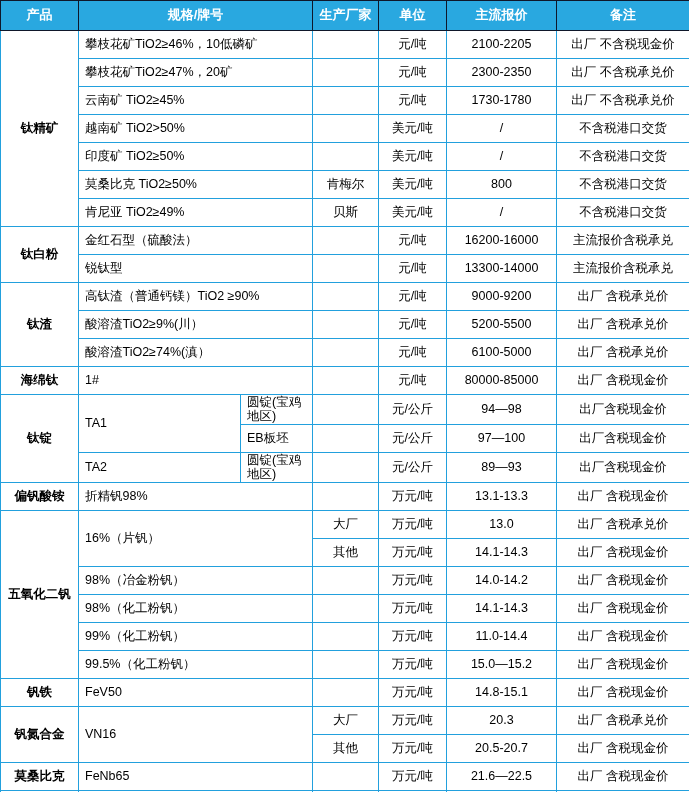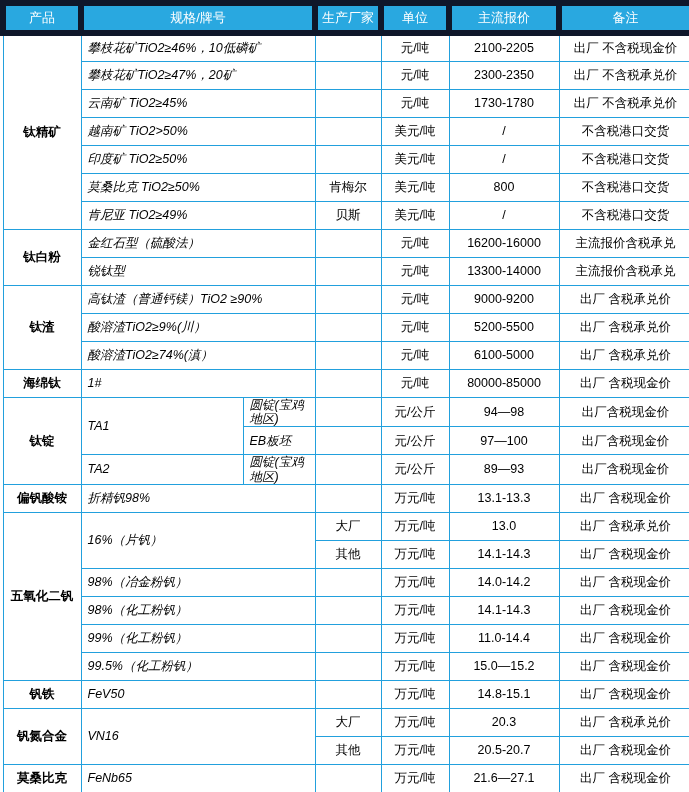--- a/index.html
+++ b/index.html
@@ -35,29 +35,28 @@
     vertical-align: middle;
     padding: 0 2px;
     height: 28px;
     line-height: 1.15;
     box-sizing: border-box;
     word-break: break-all;
   }
   #price-table thead th {
     background: #29a8e0;
     color: #ffffff;
-    font-weight: normal;
+    font-weight: bold;
     height: 30px;
     font-size: 13px;
-    border: 6px solid #0f172a;
+    border: 1px solid #0f172a;
   }
   #price-table td.left {
     text-align: left;
     padding-left: 6px;
-    font-style: italic;
   }
   #price-table td.prod {
     font-weight: bold;
   }
 </style>
 </head>
 <body>
 
 <table id="price-table">
   <colgroup>
@@ -269,21 +268,21 @@
         <td>其他</td>
         <td>万元/吨</td>
         <td>20.5-20.7</td>
         <td>出厂 含税现金价</td>
       </tr>
       <tr>
         <td class="prod">莫桑比克</td>
         <td class="left" colspan="2">FeNb65</td>
         <td></td>
         <td>万元/吨</td>
-        <td>21.6—27.1</td>
+        <td>21.6—22.5</td>
         <td>出厂 含税现金价</td>
       </tr>
       <tr>
         <td class="prod">钒钛铁精矿</td>
         <td class="left" colspan="2">攀枝花矿 Fe≥54%</td>
         <td></td>
         <td>元/吨</td>
         <td>250—270</td>
         <td>出厂 不含税现金价</td>
       </tr>

